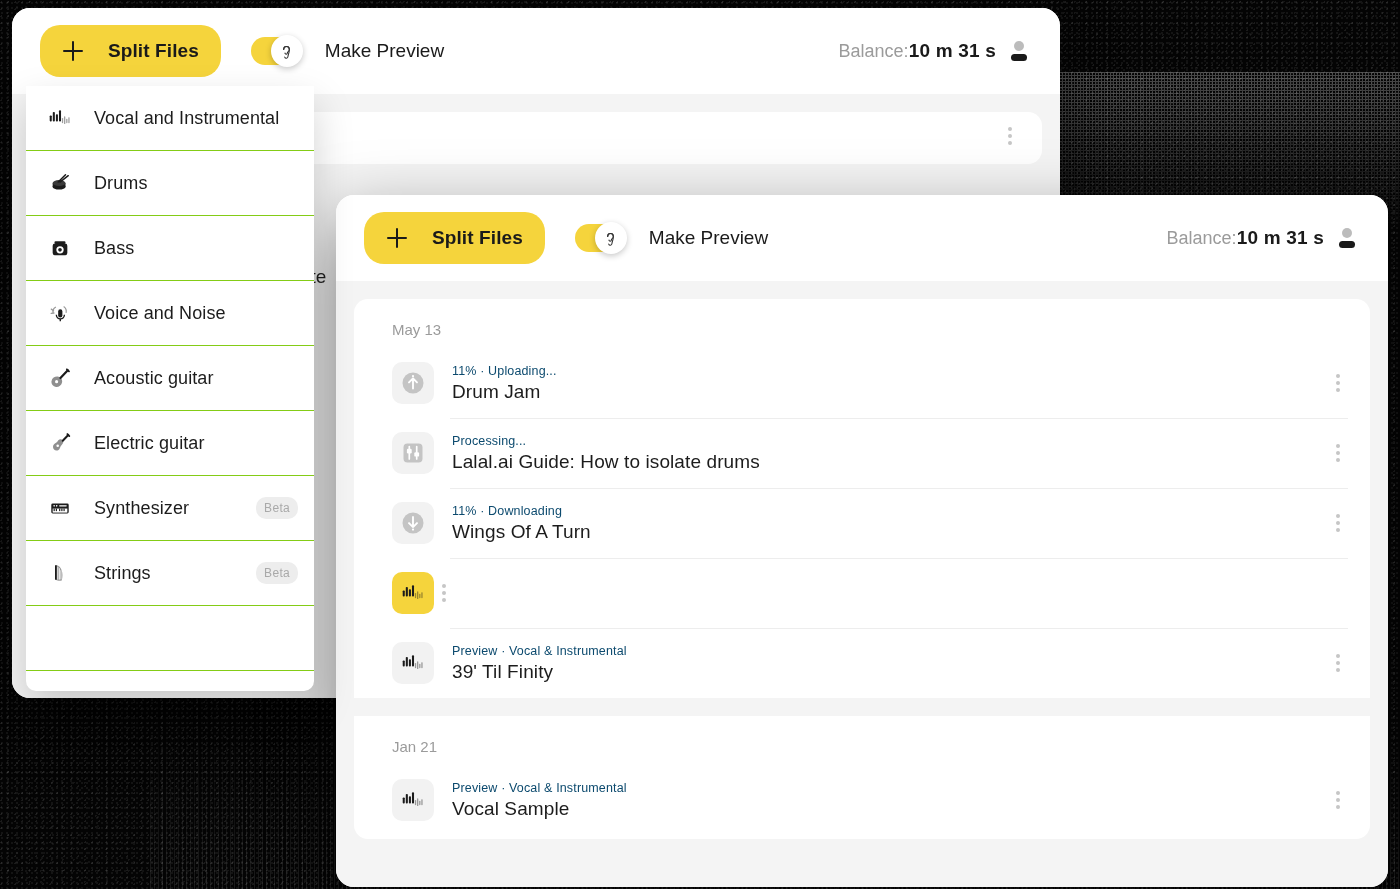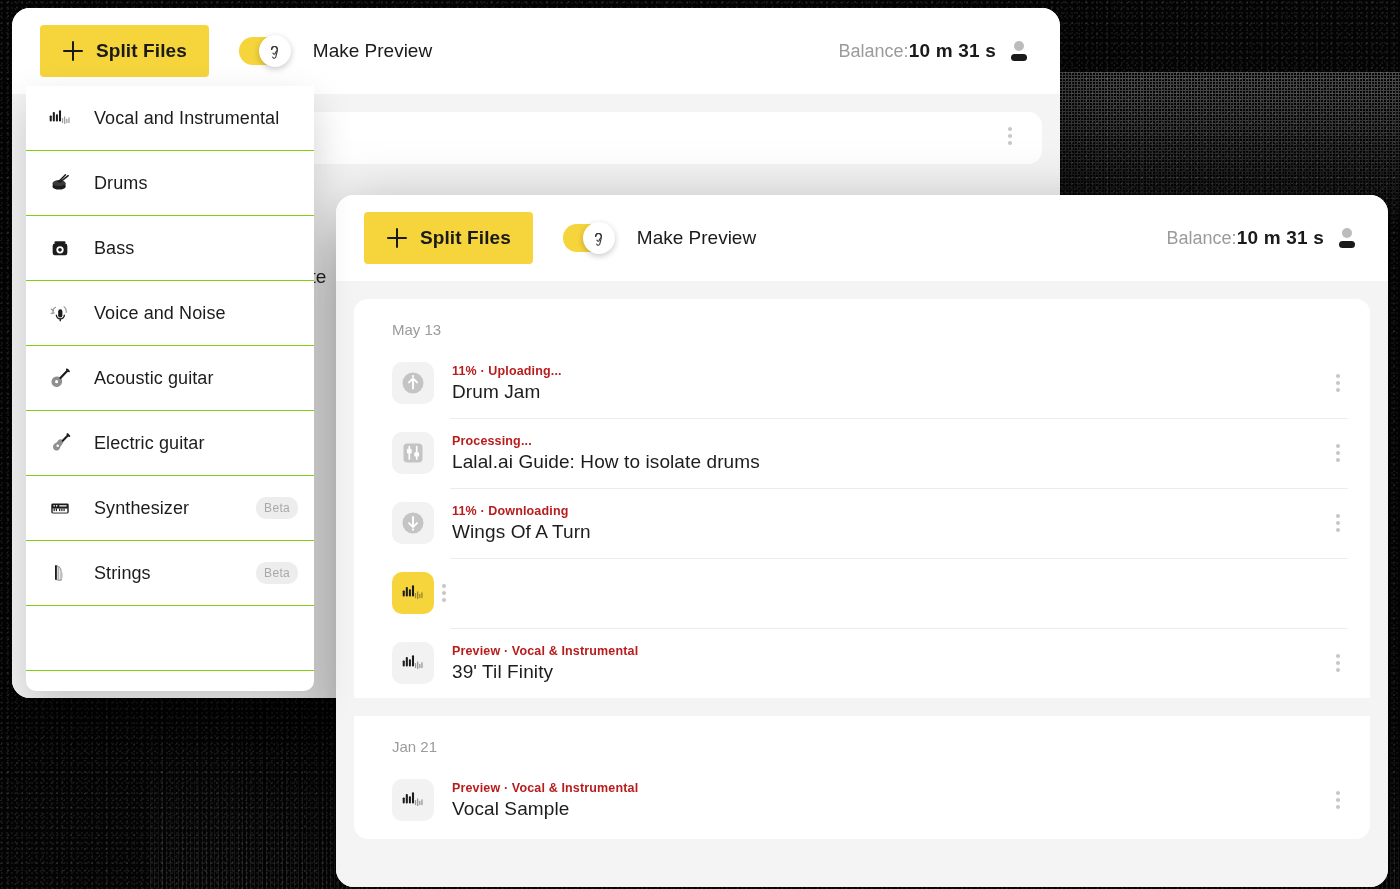--- a/index.html
+++ b/index.html
@@ -59,24 +59,24 @@
   
   .toolbar {
     height: 86px;
     display: flex; align-items: center;
     padding: 0 28px;
     background: #fff;
     position: relative;
     z-index: 3;
   }
   .split-btn {
-    display: flex; align-items: center; gap: 12px;
+    display: flex; align-items: center; gap: 24px;
     background: var(--accent, #F5D43C);
     border: none;
-    border-radius: 4px;
+    border-radius: 20px;
     padding: 0 22px;
     height: 52px;
     font-family: "Liberation Sans", sans-serif;
     font-size: 19px;
     font-weight: 600;
     color: #1a1a1a;
     cursor: pointer;
     letter-spacing: .1px;
   }
   .plus-icon { display:block; width: 22px; height: 22px; }
@@ -139,21 +139,21 @@
   }
   .thumb {
     width: 42px; height: 42px;
     border-radius: 10px;
     background: #f2f2f2;
     display: flex; align-items: center; justify-content: center;
     flex: 0 0 auto;
   }
   .thumb.accent { background: var(--accent, #F5D43C); }
   .row-text { margin-left: 18px; flex: 1; min-width: 0; }
-  .row-meta { font-size: 12.5px; color: #b91c1c; letter-spacing: .15px; margin-bottom: 3px; font-weight: bold; }
+  .row-meta { font-size: 12.5px; color: #0c4a6e; letter-spacing: .15px; margin-bottom: 3px; }
   .row-title { font-size: 19px; color: #1c1c1c; letter-spacing: .1px; }
   .dots { width: 20px; height: 20px; display:flex; flex-direction:column; align-items:center; justify-content:center; gap:3px; cursor:pointer; flex:0 0 auto; }
   .dots i { display:block; width:4px; height:4px; border-radius:50%; background:#c6c6c6; }
 
   
   .dropdown {
     position: absolute;
     left: 26px; top: 86px;
     width: 288px;
     background: #fff;

